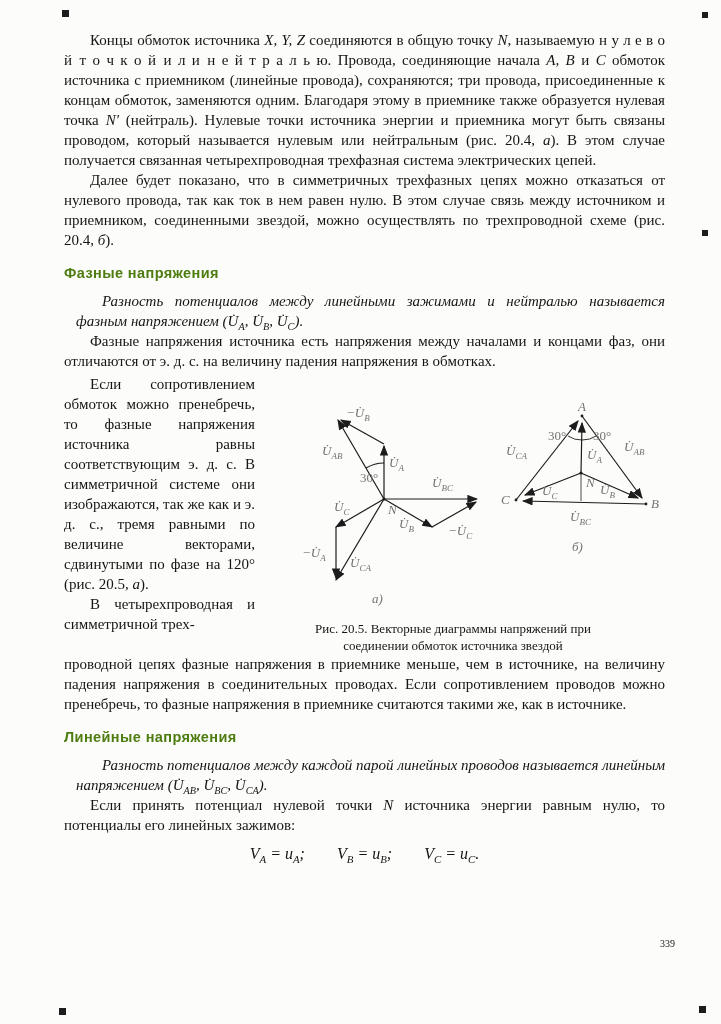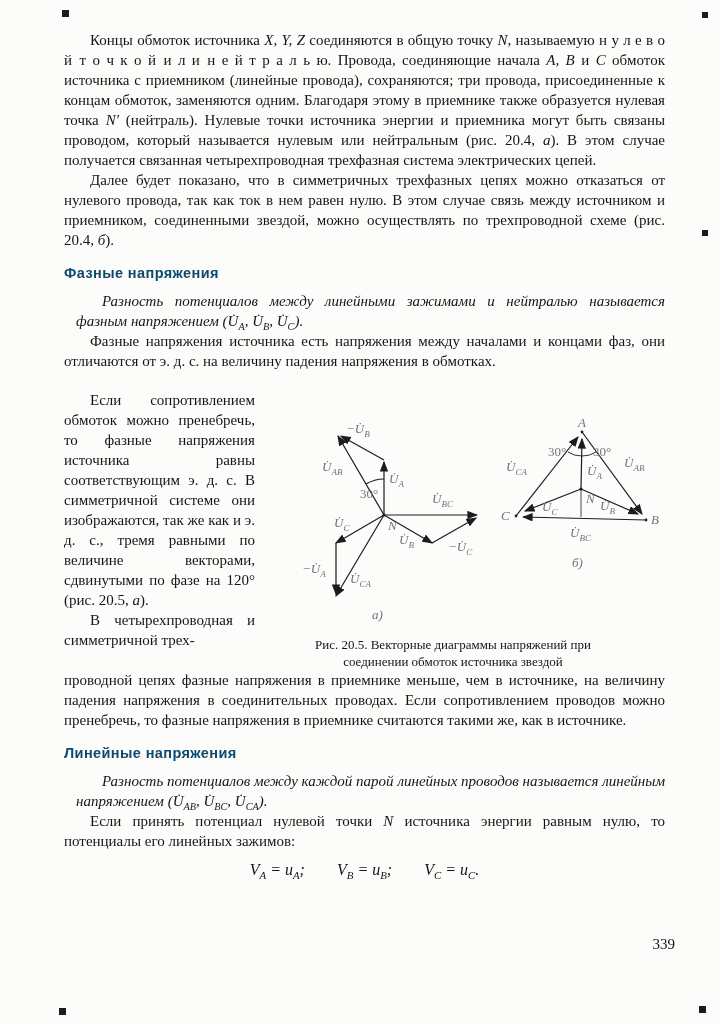--- a/index.html
+++ b/index.html
@@ -7,44 +7,44 @@
     position:relative;width:721px;height:1024px;margin:0 auto;
     background:#fcfcfa;box-sizing:border-box;
     padding:30px 56px 1px 64px;overflow:hidden;
     font-family:"Liberation Serif",serif;font-size:15px;line-height:20px;color:#151515;
   }
   p{margin:0;text-align:justify;}
   p.indent{text-indent:26px;}
   p.italic{font-style:italic;margin-left:12px;}
   h2.sec{
     font-family:"Liberation Sans",sans-serif;font-weight:bold;font-size:14.5px;
-    letter-spacing:.4px;margin:13px 0 8px 0;color:#0c4a6e;
+    letter-spacing:.4px;margin:13px 0 8px 0;color:#4d7c0f;
   }
   sub{font-size:68%;line-height:0;}
-  .fig-row{display:flex;margin-top:19px;}
+  .fig-row{display:flex;margin-top:3px;}
   .left-col{width:200px;flex:none;padding-right:9px;box-sizing:border-box;}
   .fig-col{flex:1;position:relative;padding-left:8px;box-sizing:border-box;}
   .diagrams{display:flex;align-items:flex-start;}
   .diag{position:relative;flex:none;}
   .diag-b{margin-top:22px;}
   .diag .lbl{
     position:absolute;font-family:"Liberation Serif",serif;font-style:italic;
     font-size:13px;line-height:13px;white-space:nowrap;color:#737373;
   }
   .diag .lbl sub{font-size:9px;}
   .diag .plain{font-style:normal;font-size:13px;}
   figure{margin:0;}
   figcaption{
     font-size:13px;line-height:17px;margin:8px 0 0 16px;width:330px;
     text-align:center;color:#151515;
   }
   .formula{
     text-align:center;font-style:italic;font-size:16px;margin:9px 0 0 0;
   }
-  .page-number{position:absolute;top:934px;right:46px;font-size:15px;}
+  .page-number{position:absolute;top:934px;right:46px;font-size:10px;}
   .scan-mark{position:absolute;background:#1c1c1c;}
   svg{display:block;}
 </style>
 </head>
 <body>
 
 <div class="page">
 
   <div class="scan-mark" style="left:62px;top:10px;width:7px;height:7px;"></div>
   <div class="scan-mark" style="left:702px;top:12px;width:6px;height:6px;"></div>

